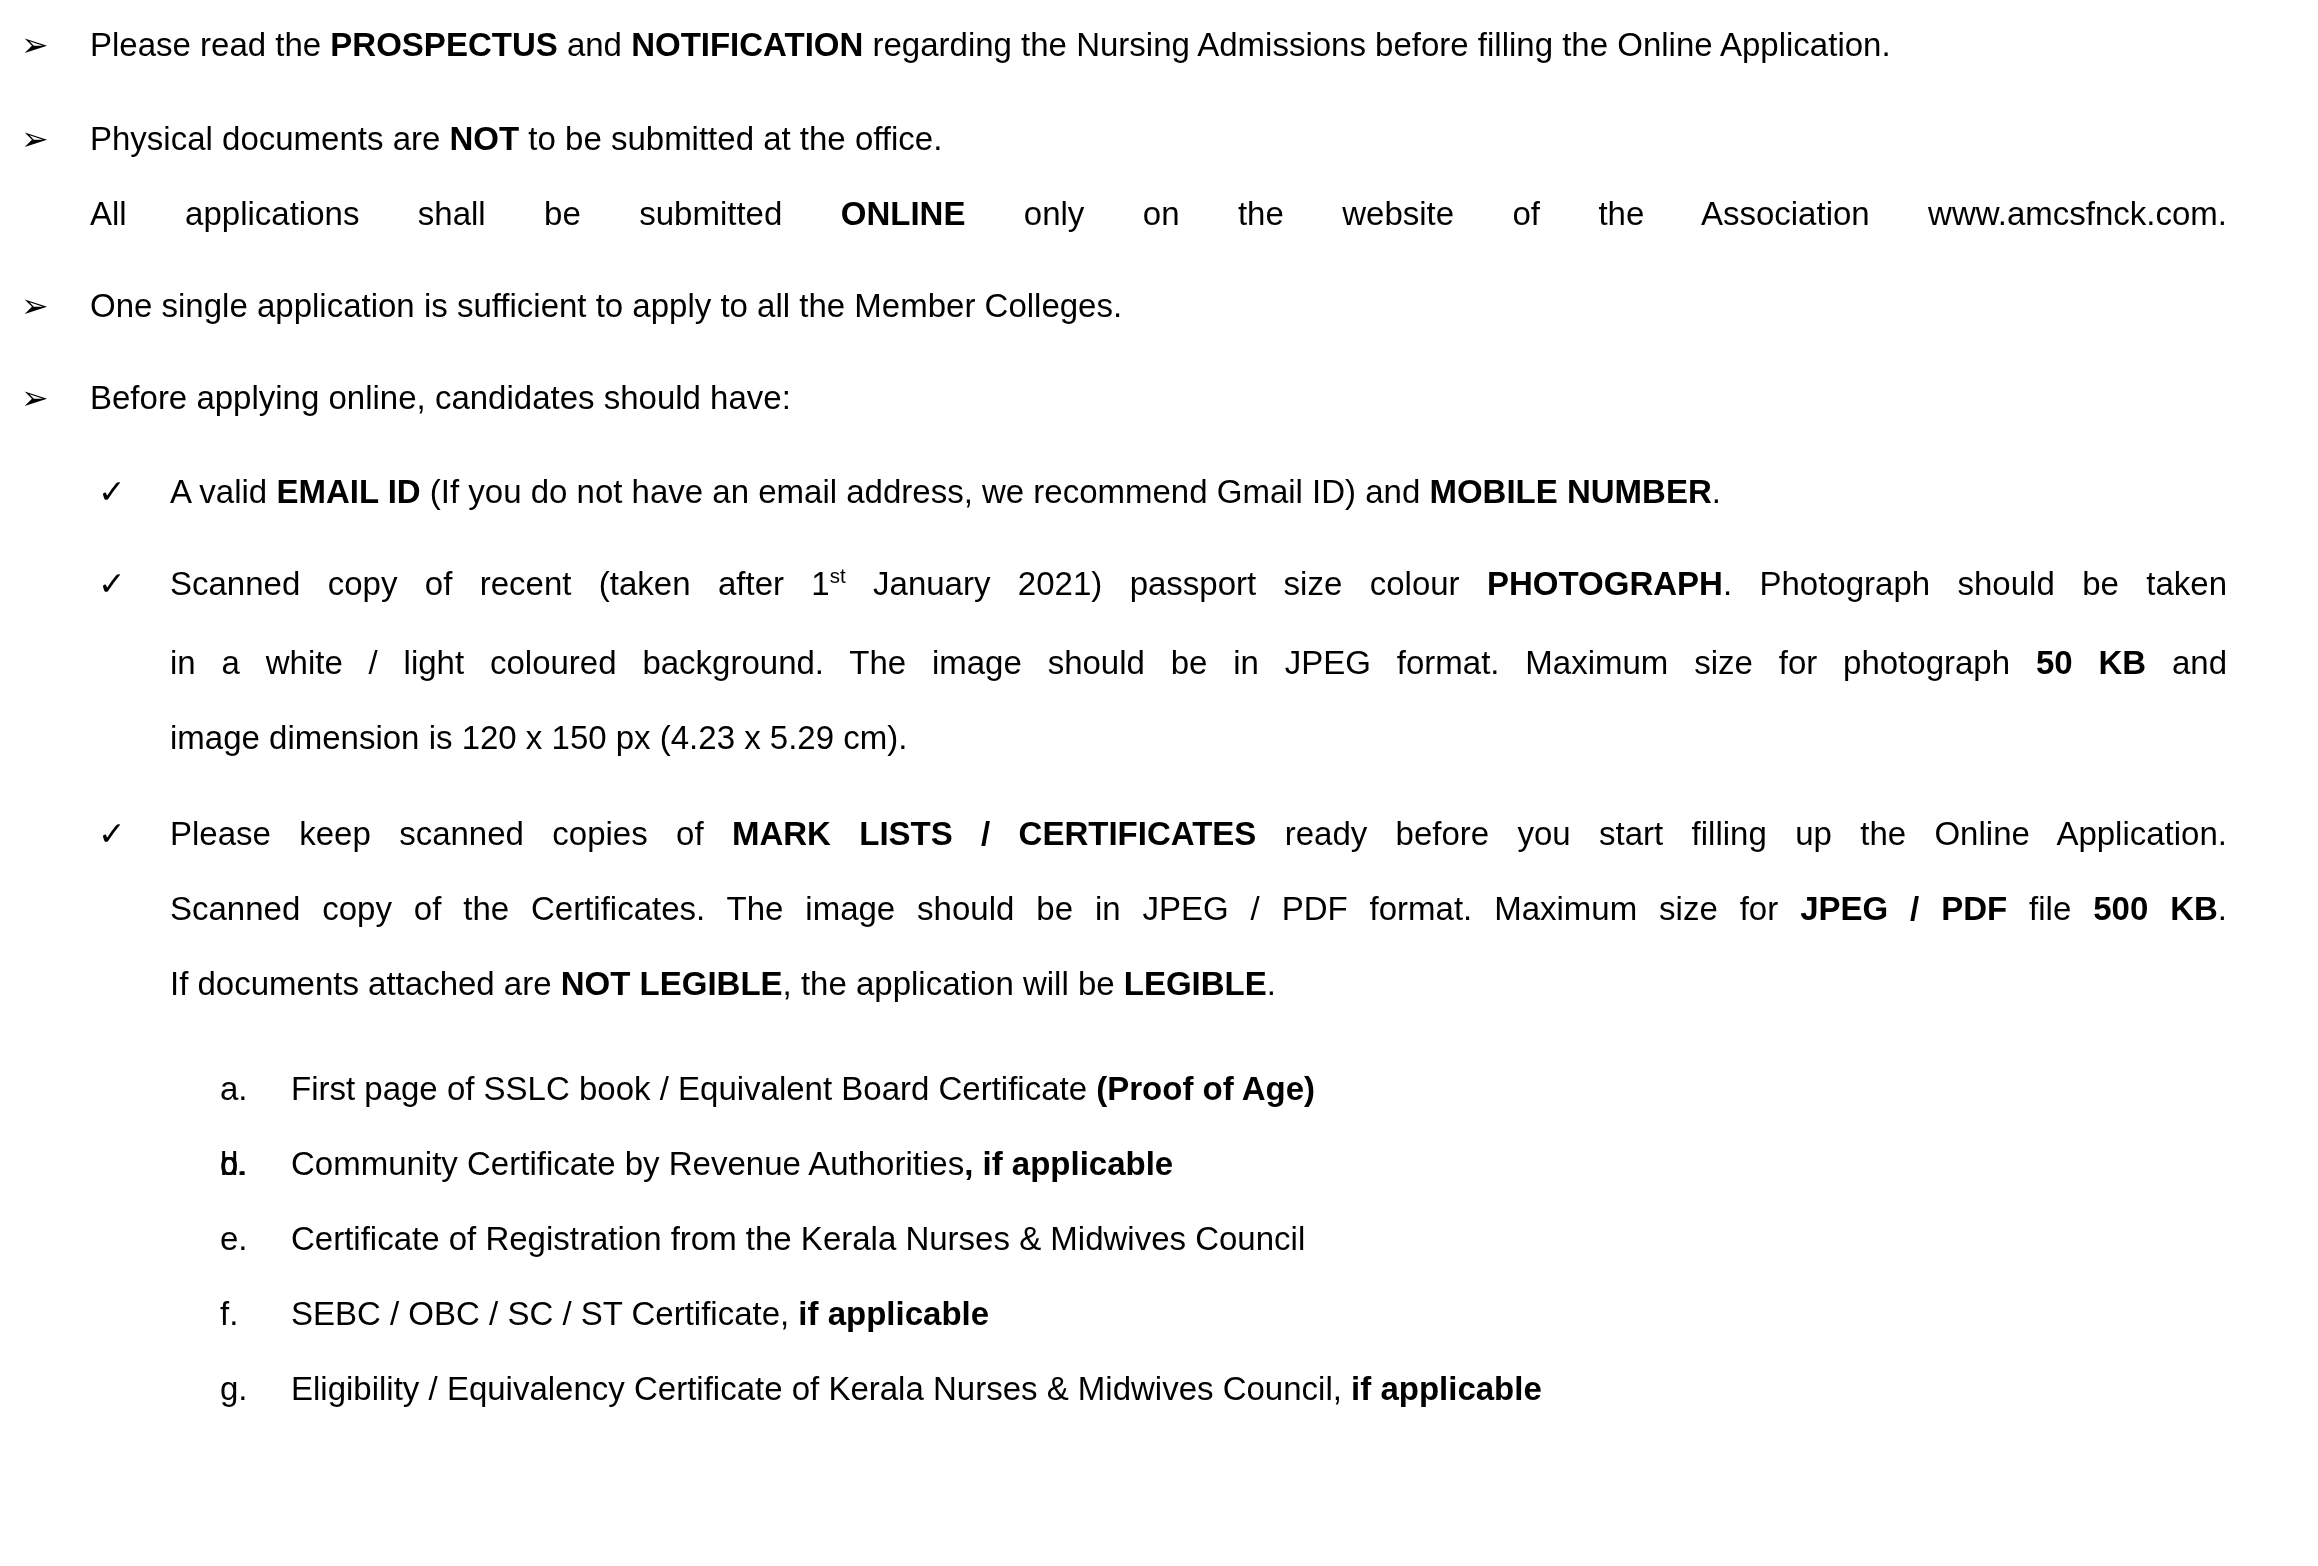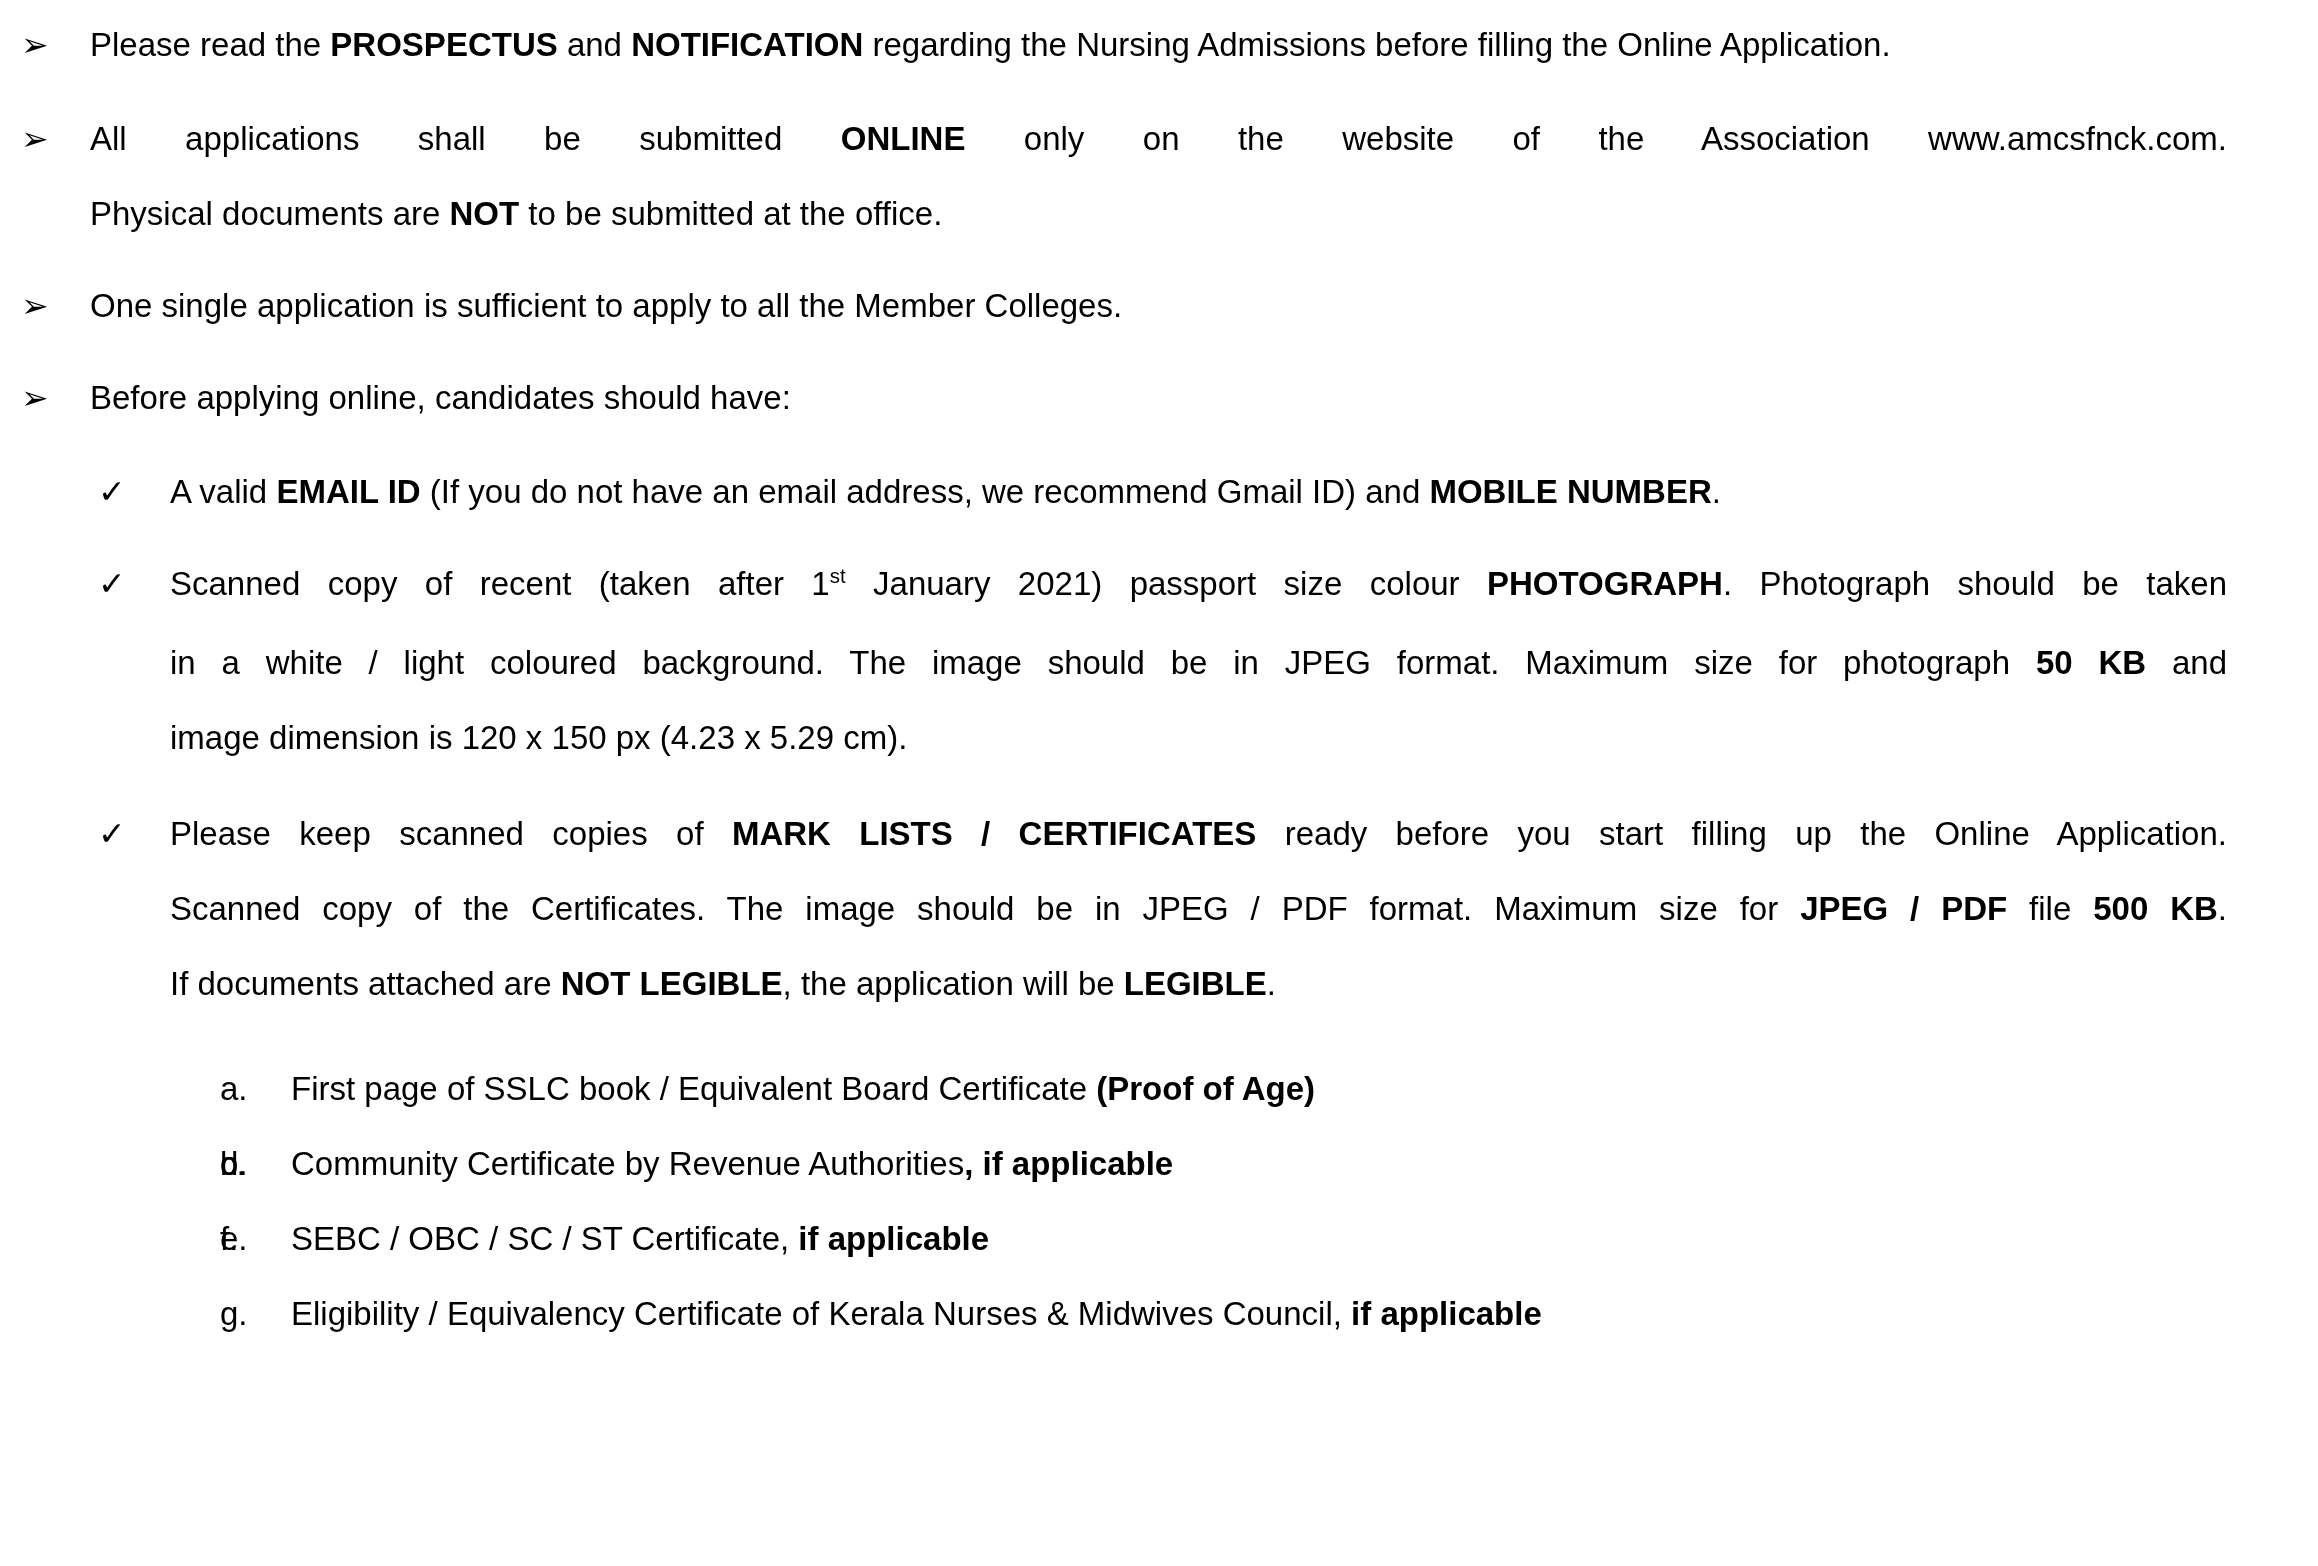--- a/index.html
+++ b/index.html
@@ -69,22 +69,22 @@
   <div class="item lvl1 mb28">
     <span class="marker">➢</span>
     <div class="body">
       <div class="line"><span>Please read the </span><span class="b">PROSPECTUS</span><span> and </span><span class="b">NOTIFICATION</span><span> regarding the Nursing Admissions before filling the Online Application.</span></div>
     </div>
   </div>
 
   <div class="item lvl1 mb24">
     <span class="marker">➢</span>
     <div class="body">
+      <div class="line"><span>Physical documents are </span><span class="b">NOT</span><span> to be submitted at the office.</span></div>
       <div class="line just"><span>All applications shall be submitted </span><span class="b">ONLINE</span><span> only on the website of the Association www.amcsfnck.com.</span></div>
-      <div class="line"><span>Physical documents are </span><span class="b">NOT</span><span> to be submitted at the office.</span></div>
     </div>
   </div>
 
   <div class="item lvl1 mb24">
     <span class="marker">➢</span>
     <div class="body">
       <div class="line"><span>One single application is sufficient to apply to all the Member Colleges.</span></div>
     </div>
   </div>
 
@@ -137,20 +137,23 @@
 
   <div class="item lvl3 mb0">
     <span class="marker">d.</span>
     <div class="body">
       <div class="line"><span>Community Certificate by Revenue Authorities</span><span class="b">, if applicable</span></div>
     </div>
   </div>
 
   <div class="item lvl3 mb0">
     <span class="marker">e.</span>
+    <div class="body">
+      <div class="line"><span>Certificate of Registration from the Kerala Nurses &amp; Midwives Council</span></div>
+    </div>
   </div>
 
   <div class="item lvl3 mb0">
     <span class="marker">f.</span>
     <div class="body">
       <div class="line"><span>SEBC / OBC / SC / ST Certificate, </span><span class="b">if applicable</span></div>
     </div>
   </div>
 
   <div class="item lvl3 mb0">

